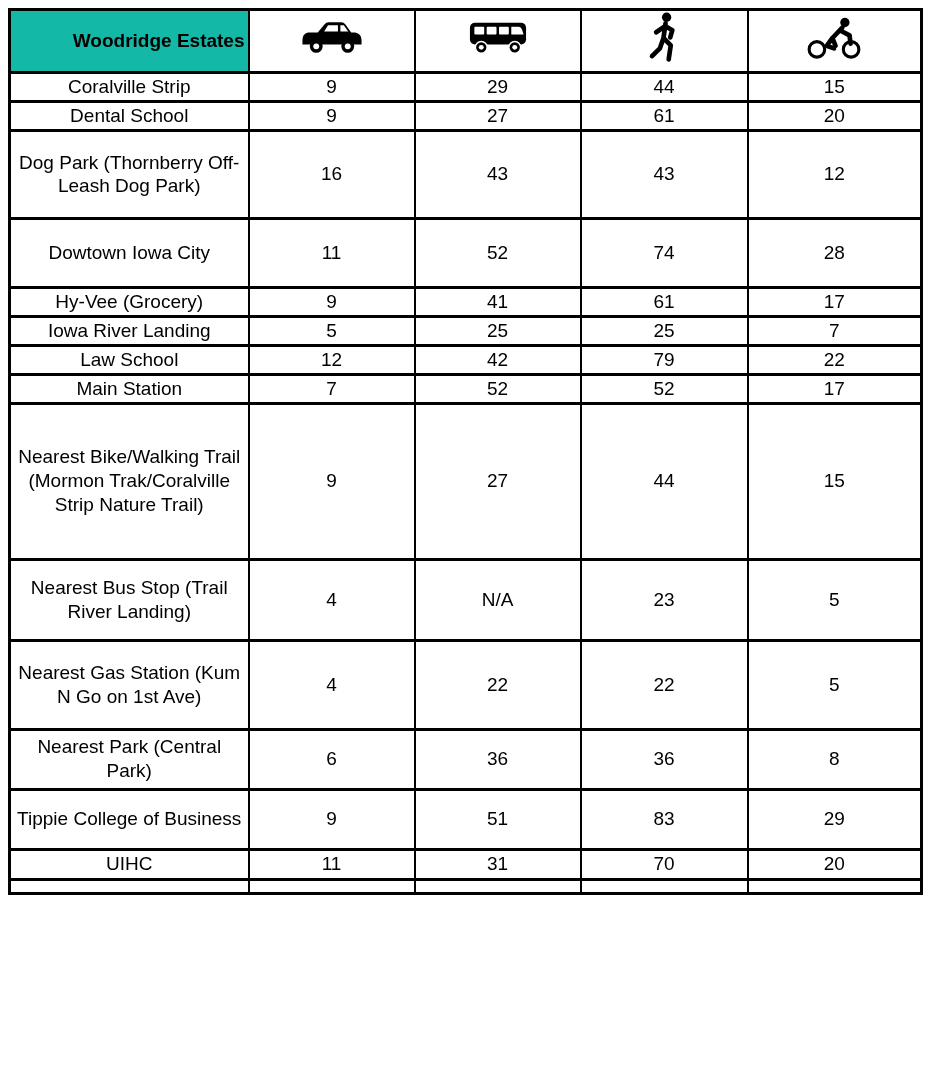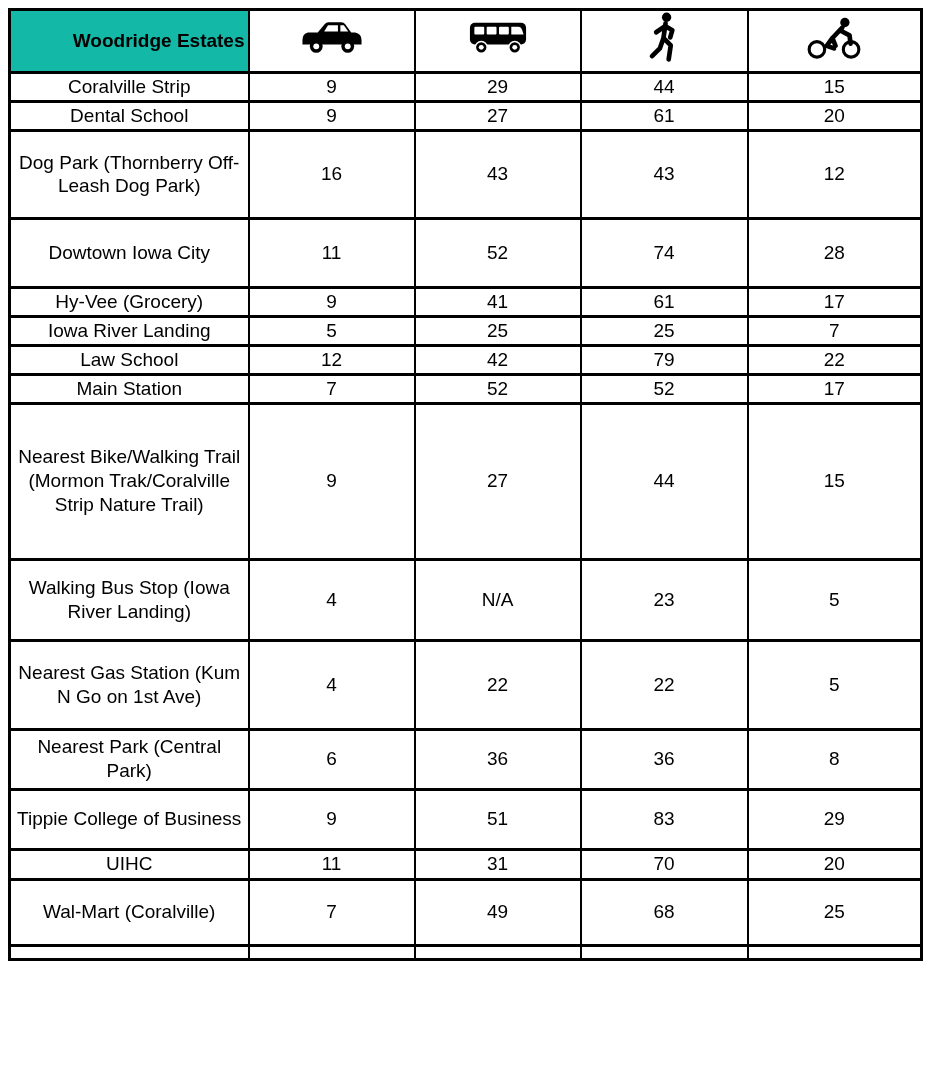--- a/index.html
+++ b/index.html
@@ -163,21 +163,21 @@
       <td class="num">17</td>
     </tr>
     <tr style="height:156px">
       <td class="dest">Nearest Bike/Walking Trail (Mormon Trak/Coralville Strip Nature Trail)</td>
       <td class="num">9</td>
       <td class="num">27</td>
       <td class="num">44</td>
       <td class="num">15</td>
     </tr>
     <tr style="height:81px">
-      <td class="dest">Walking Bus Stop (Iowa River Landing)</td>
+      <td class="dest">Nearest Bus Stop (Trail River Landing)</td>
       <td class="num">4</td>
       <td class="num">N/A</td>
       <td class="num">23</td>
       <td class="num">5</td>
     </tr>
     <tr style="height:89px">
       <td class="dest">Nearest Gas Station (Kum N Go on 1st Ave)</td>
       <td class="num">4</td>
       <td class="num">22</td>
       <td class="num">22</td>
@@ -197,27 +197,20 @@
       <td class="num">83</td>
       <td class="num">29</td>
     </tr>
     <tr style="height:30px">
       <td class="dest">UIHC</td>
       <td class="num">11</td>
       <td class="num">31</td>
       <td class="num">70</td>
       <td class="num">20</td>
     </tr>
-    <tr style="height:66px">
-      <td class="dest">Wal-Mart (Coralville)</td>
-      <td class="num">7</td>
-      <td class="num">49</td>
-      <td class="num">68</td>
-      <td class="num">25</td>
-    </tr>
     <tr style="height:14px">
       <td class="dest"></td>
       <td class="num"></td>
       <td class="num"></td>
       <td class="num"></td>
       <td class="num"></td>
     </tr>
   </tbody>
 </table>
 

